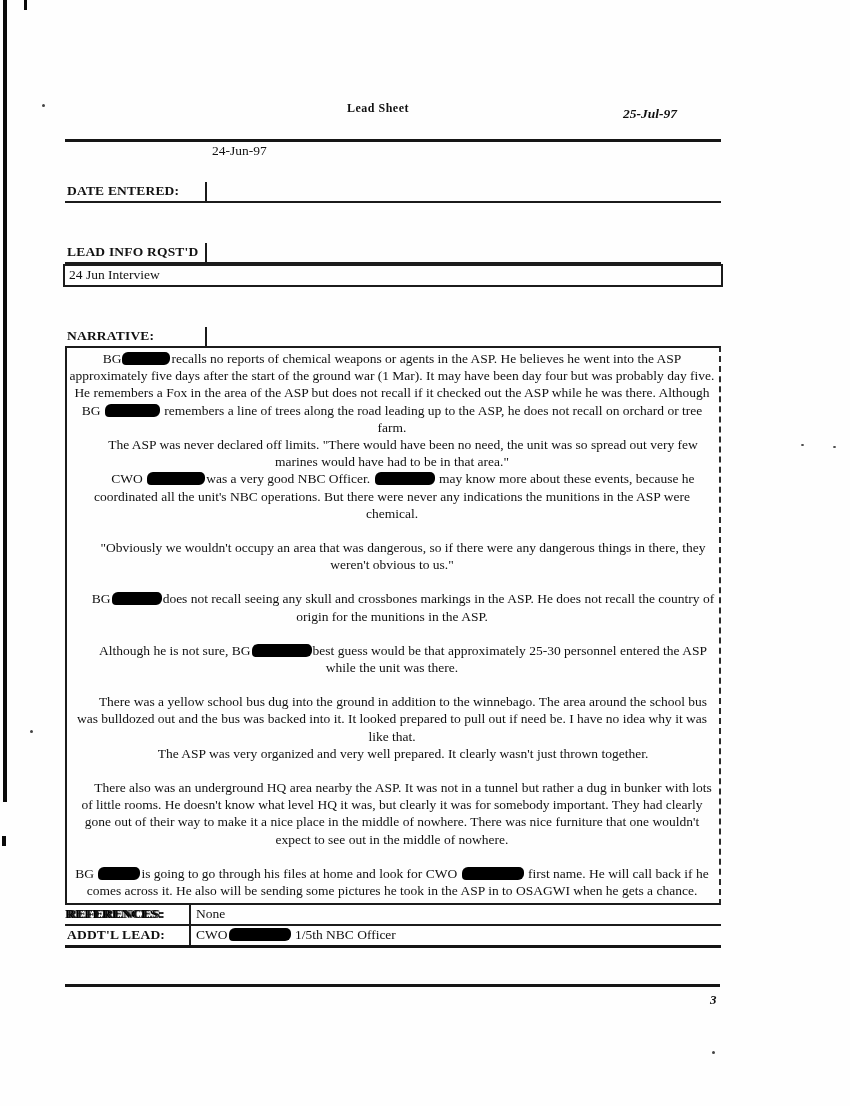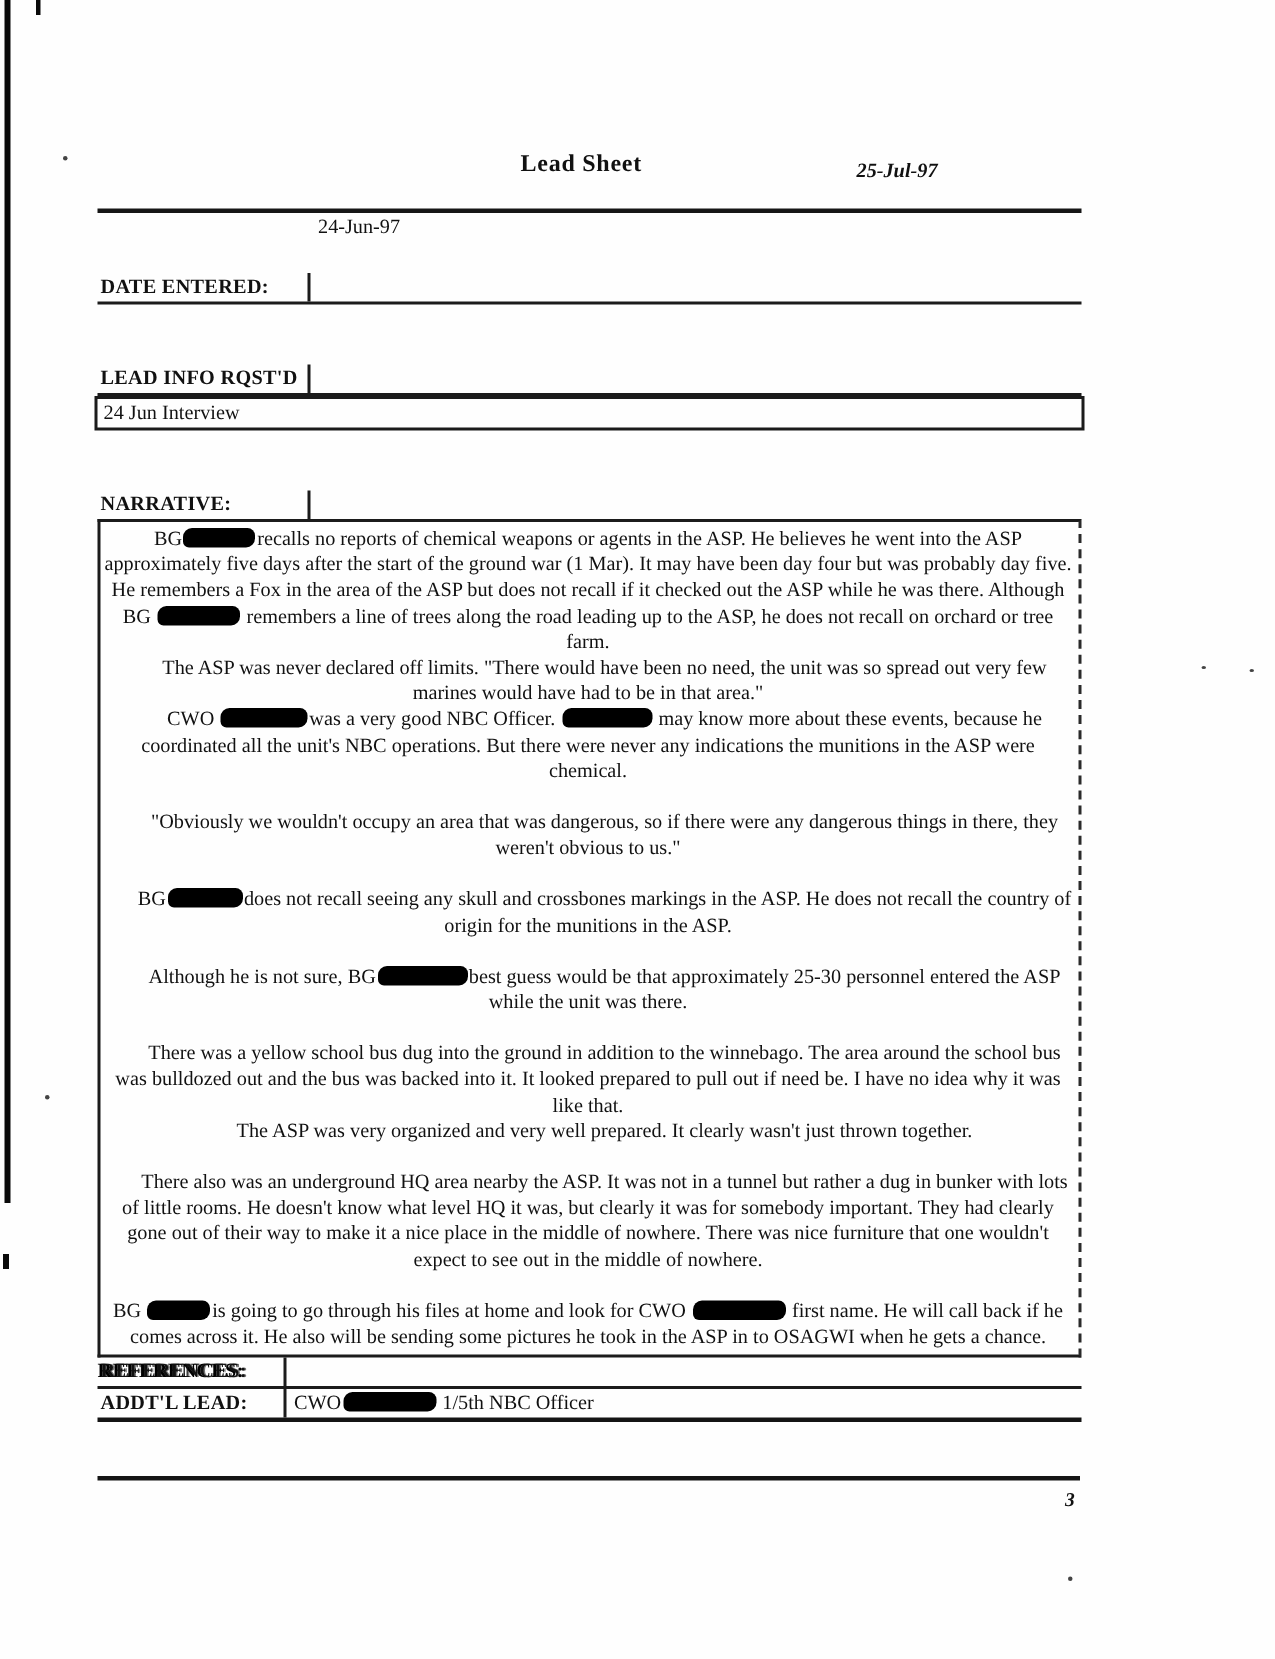--- a/index.html
+++ b/index.html
@@ -10,22 +10,22 @@
     font-family:"Liberation Serif","DejaVu Serif",serif;
     color:#111;
     overflow:hidden;
     margin:0 auto;
   }
   
   .scan-bar-left{position:absolute;left:3px;top:0;width:4px;height:802px;background:#0a0a0a;}
   .scan-tick{position:absolute;background:#0a0a0a;}
   .speck{position:absolute;background:#444;border-radius:50%;}
   
-  .doc-title{position:absolute;left:347px;top:101px;font-size:16px;font-weight:bold;letter-spacing:0.5px;}
-  .doc-date{position:absolute;left:571px;top:106px;font-size:13.5px;font-weight:bold;font-style:italic;}
+  .doc-title{position:absolute;left:347px;top:101px;font-size:12px;font-weight:bold;letter-spacing:0.5px;}
+  .doc-date{position:absolute;left:623px;top:106px;font-size:13.5px;font-weight:bold;font-style:italic;}
   
   .form{position:absolute;left:65px;top:139px;width:656px;font-size:13.5px;}
   .frow{display:flex;border-bottom:2px solid #1b1b1b;min-height:18px;align-items:stretch;}
   .frow.top{border-top:3px solid #161616;}
   .flabel{font-weight:bold;padding:1px 4px 2px 2px;letter-spacing:0.2px;border-right:2px solid #1b1b1b;box-sizing:border-box;}
   .flabel.w-top{width:142px;margin-top:40px;}
   .flabel.w-bot{width:126px;}
   .fvalue{padding:1px 4px 2px 5px;flex:1;}
   .interview-row{border:2px solid #1b1b1b;border-top-width:2px;margin:0 -2px;padding:1px 4px 2px 4px;min-height:16px;}
   .narrative-row{display:flex;min-height:17px;gap:17px;}
@@ -101,20 +101,21 @@
         <p class="indent gap"> BG<span class="redaction" style="width: 50px;"></span>does not recall seeing any skull and crossbones markings in the ASP.  He does not recall the country of origin for the munitions in the ASP.</p>
         <p class="indent gap">Although he is not sure, BG<span class="redaction" style="width: 60px;"></span>best guess would be that approximately 25-30 personnel entered the ASP while the unit was there.</p>
         <p class="indent gap">There was a yellow school bus dug into the ground in addition to the winnebago.  The area around the school bus was bulldozed out and the bus was backed into it.  It looked prepared to pull out if need be.  I have no idea why it was like that.</p>
         <p class="indent ">The ASP was very organized and very well prepared.  It clearly wasn't just thrown together.</p>
         <p class="indent gap">There also was an underground HQ area nearby the ASP.  It was not in a tunnel but rather a dug in bunker with lots of little rooms.  He doesn't know what level HQ it was, but clearly it was for somebody important.  They had clearly gone out of their way to make it a nice place in the middle of nowhere.  There was nice furniture that one wouldn't expect to see out in the middle of nowhere.</p>
         <p class="gap">BG <span class="redaction" style="width: 42px;"></span>is going to go through his files at home and look for CWO <span class="redaction" style="width: 62px;"></span> first name.  He will call back if he comes across it.  He also will be sending some pictures he took in the ASP in to OSAGWI when he gets a chance.</p>
       </div>
 
     <div class="frow">
       <div class="flabel w-bot overprint">REFERENCES:</div>
+      <div class="fvalue">None</div>
     </div>
 
     <div class="frow" style="border-bottom:3px solid #141414;">
       <div class="flabel w-bot">ADDT'L LEAD:</div>
       <div class="fvalue">CWO<span class="redaction" style="width: 62px;"></span> 1/5th NBC Officer</div>
     </div>
 
   </div>
 
   <div class="footer-rule"></div>

